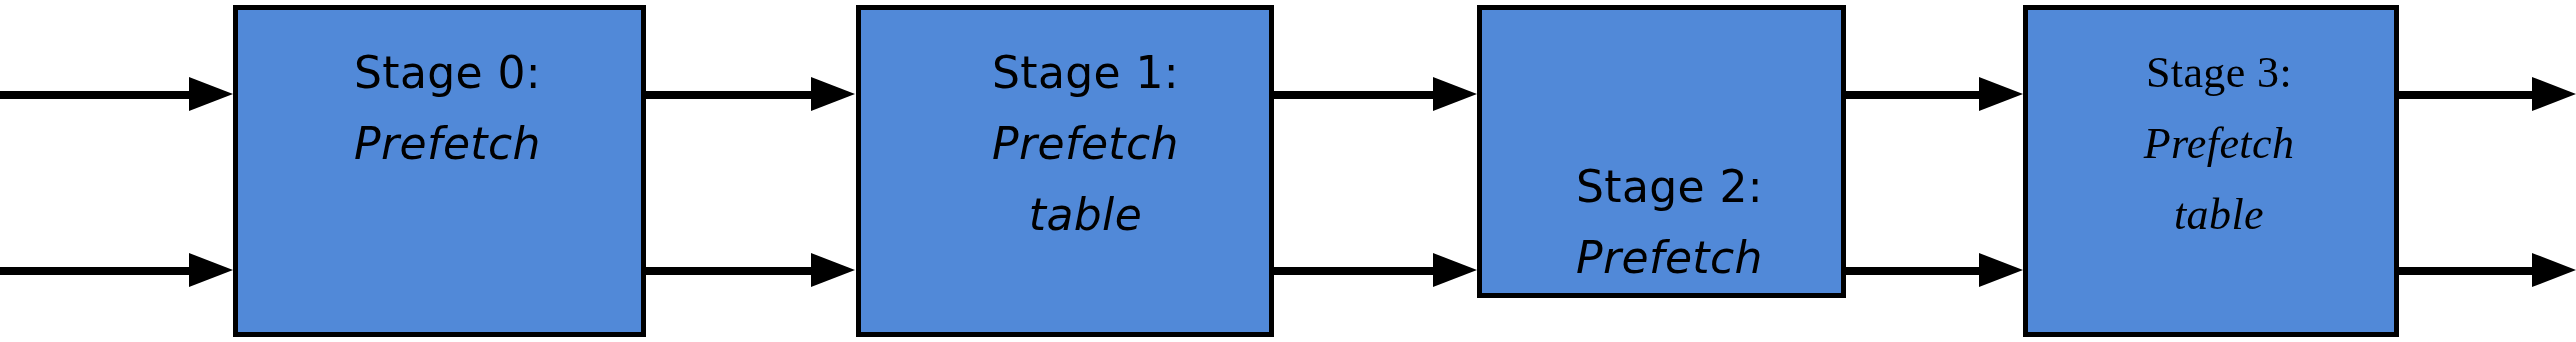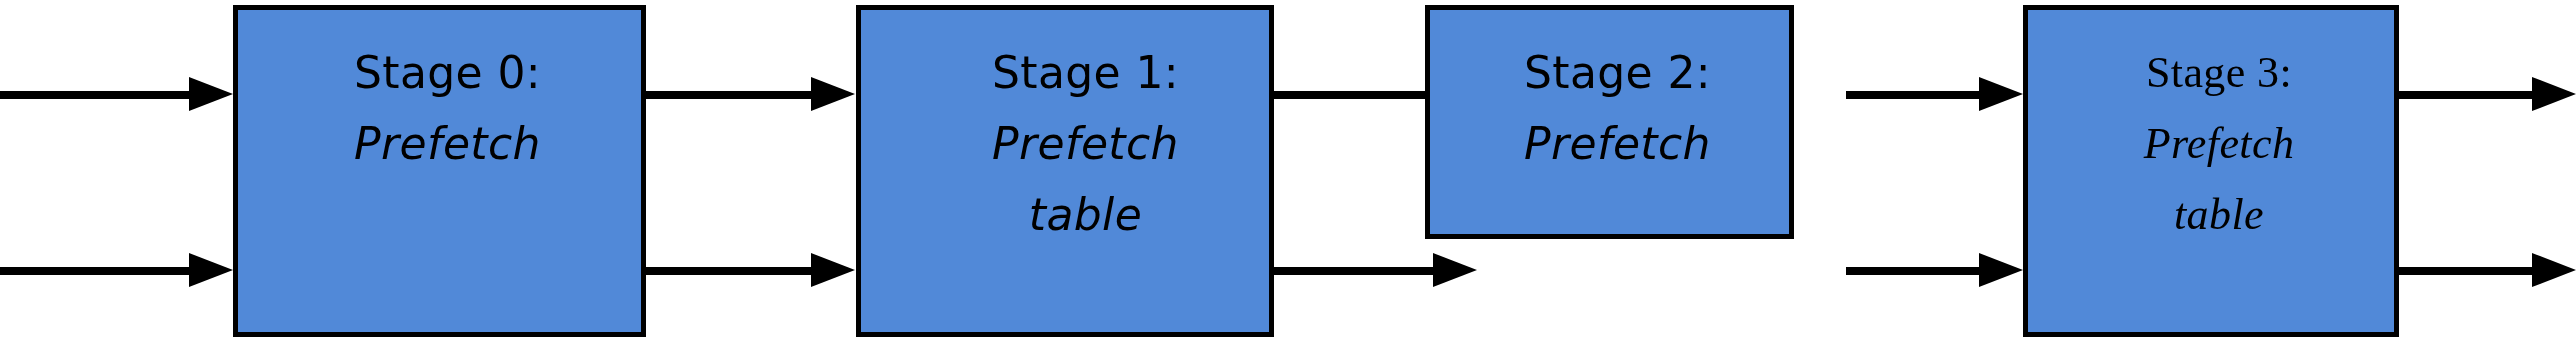--- a/index.html
+++ b/index.html
@@ -119,21 +119,21 @@
     <span class="stage-line l1">Stage 0:</span>
     <span class="stage-line l2">Prefetch</span>
   </div>
 
   <div class="stage-box" id="b1" style="left: 856px; top: 5px; width: 418px; height: 332px; background: rgb(81, 137, 216); border-color: rgb(0, 0, 0); padding-left: 25px;">
     <span class="stage-line l1">Stage 1:</span>
     <span class="stage-line l2">Prefetch</span>
     <span class="stage-line l3">table</span>
   </div>
 
-  <div class="stage-box" id="b2" style="left: 1425px; top: 5px; width: 369px; height: 234px; background: rgb(81, 137, 216); border-color: rgb(0, 0, 0);">
+  <div class="stage-box" id="b2" style="left: 1477px; top: 5px; width: 369px; height: 293px; background: rgb(81, 137, 216); border-color: rgb(0, 0, 0); justify-content: flex-end;">
     <span class="stage-line l1">Stage 2:</span>
     <span class="stage-line l2">Prefetch</span>
   </div>
 
   <div class="stage-box" id="b3" style="left: 2023px; top: 5px; width: 376px; height: 332px; background: rgb(81, 137, 216); border-color: rgb(0, 0, 0); font-family: Liberation Serif, serif;">
     <span class="stage-line l1">Stage 3:</span>
     <span class="stage-line l2">Prefetch</span>
     <span class="stage-line l3">table</span>
   </div>
 

